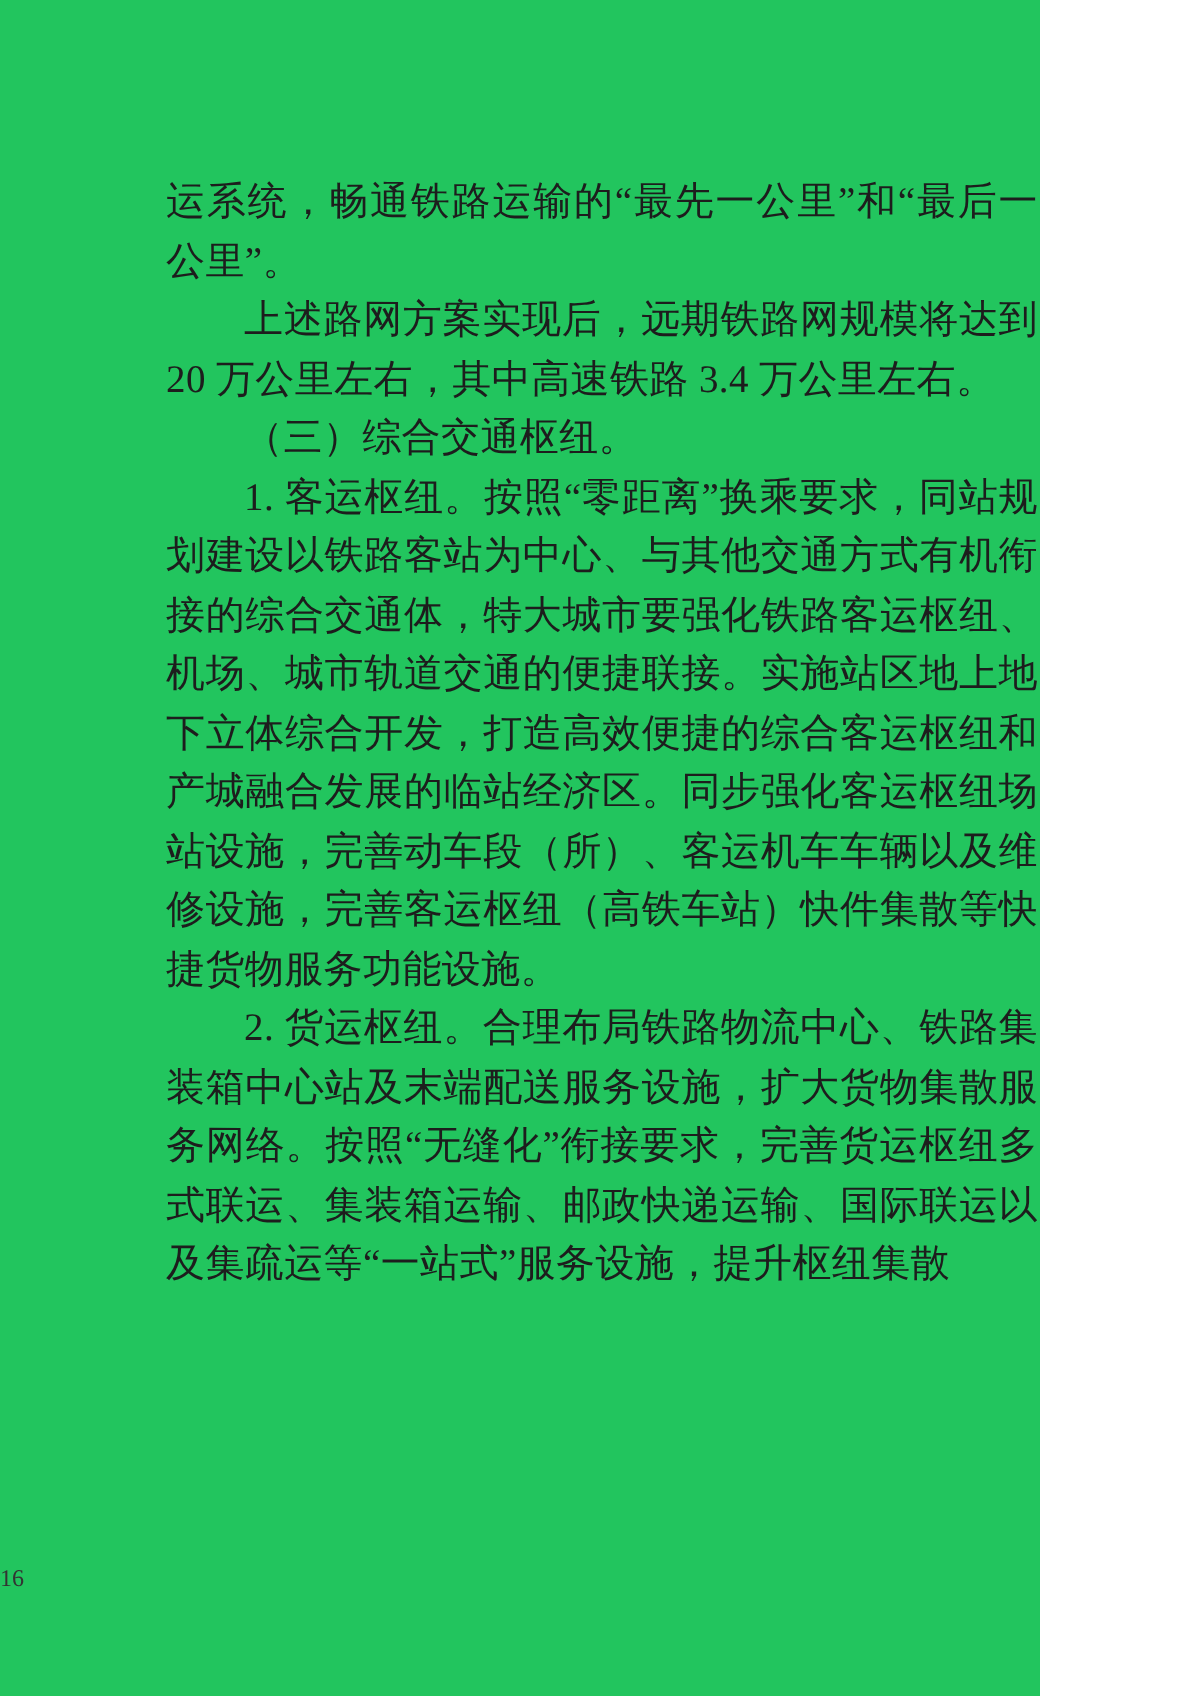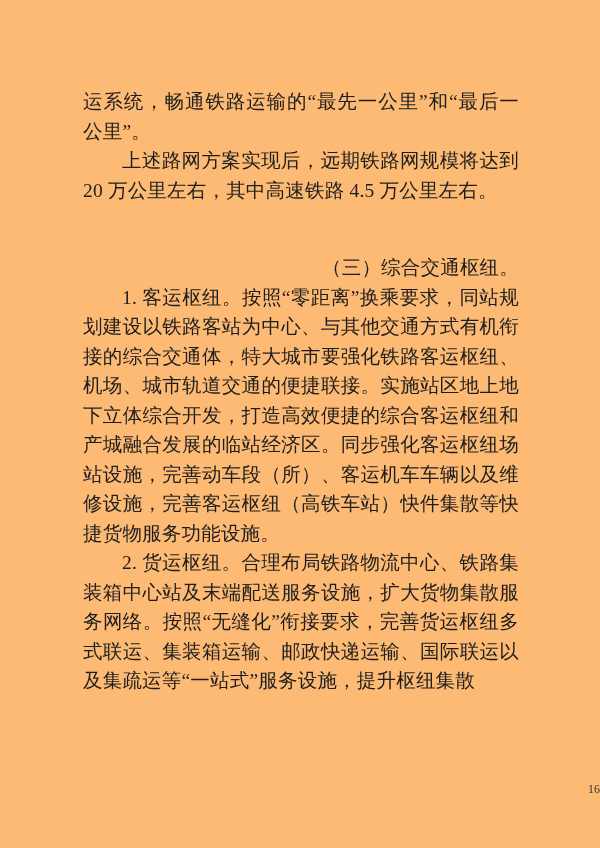--- a/index.html
+++ b/index.html
@@ -2,23 +2,23 @@
 <html lang="zh"><head>
 <meta charset="utf-8">
 <style>
   html, body {
     margin: 0;
     padding: 0;
     background: #ffffff;
   }
   .page {
     position: relative;
-    width: 600px;
+    width: 520px;
     height: 848px;
-    background: #fdba74;
+    background: #22c55e;
     overflow: hidden;
   }
   .text-block {
     position: absolute;
     left: 83px;
     top: 87px;
     width: 436px;
     font-family: "Liberation Serif", "DejaVu Serif", serif;
     font-size: 19.5px;
     line-height: 29.5px;
@@ -30,39 +30,38 @@
   .para {
     margin: 0;
     padding: 0;
     text-indent: 2em;
     word-break: break-all;
   }
   .para.no-indent {
     text-indent: 0;
   }
   .para.kai-heading {
-    text-align: right;
-    margin-top: 48px;
+    text-align: left;
   }
   .page-num {
     position: absolute;
     top: 782px;
     left: 0;
     width: 100%;
-    text-align: right;
+    text-align: left;
     font-family: "Liberation Serif", "DejaVu Serif", serif;
     font-size: 12px;
     color: #333333;
   }
 </style>
 </head>
 <body>
 
 <div class="page">
   <div class="text-block">
     <p class="para no-indent">运系统，畅通铁路运输的“最先一公里”和“最后一公里”。</p>
-    <p class="para">上述路网方案实现后，远期铁路网规模将达到 20 万公里左右，其中高速铁路 4.5 万公里左右。</p>
+    <p class="para">上述路网方案实现后，远期铁路网规模将达到 20 万公里左右，其中高速铁路 3.4 万公里左右。</p>
     <p class="para kai-heading">（三）综合交通枢纽。</p>
     <p class="para">1. 客运枢纽。按照“零距离”换乘要求，同站规划建设以铁路客站为中心、与其他交通方式有机衔接的综合交通体，特大城市要强化铁路客运枢纽、机场、城市轨道交通的便捷联接。实施站区地上地下立体综合开发，打造高效便捷的综合客运枢纽和产城融合发展的临站经济区。同步强化客运枢纽场站设施，完善动车段（所）、客运机车车辆以及维修设施，完善客运枢纽（高铁车站）快件集散等快捷货物服务功能设施。</p>
     <p class="para">2. 货运枢纽。合理布局铁路物流中心、铁路集装箱中心站及末端配送服务设施，扩大货物集散服务网络。按照“无缝化”衔接要求，完善货运枢纽多式联运、集装箱运输、邮政快递运输、国际联运以及集疏运等“一站式”服务设施，提升枢纽集散</p>
   </div>
   <div class="page-num">16</div>
 </div>
 
 </body></html>

